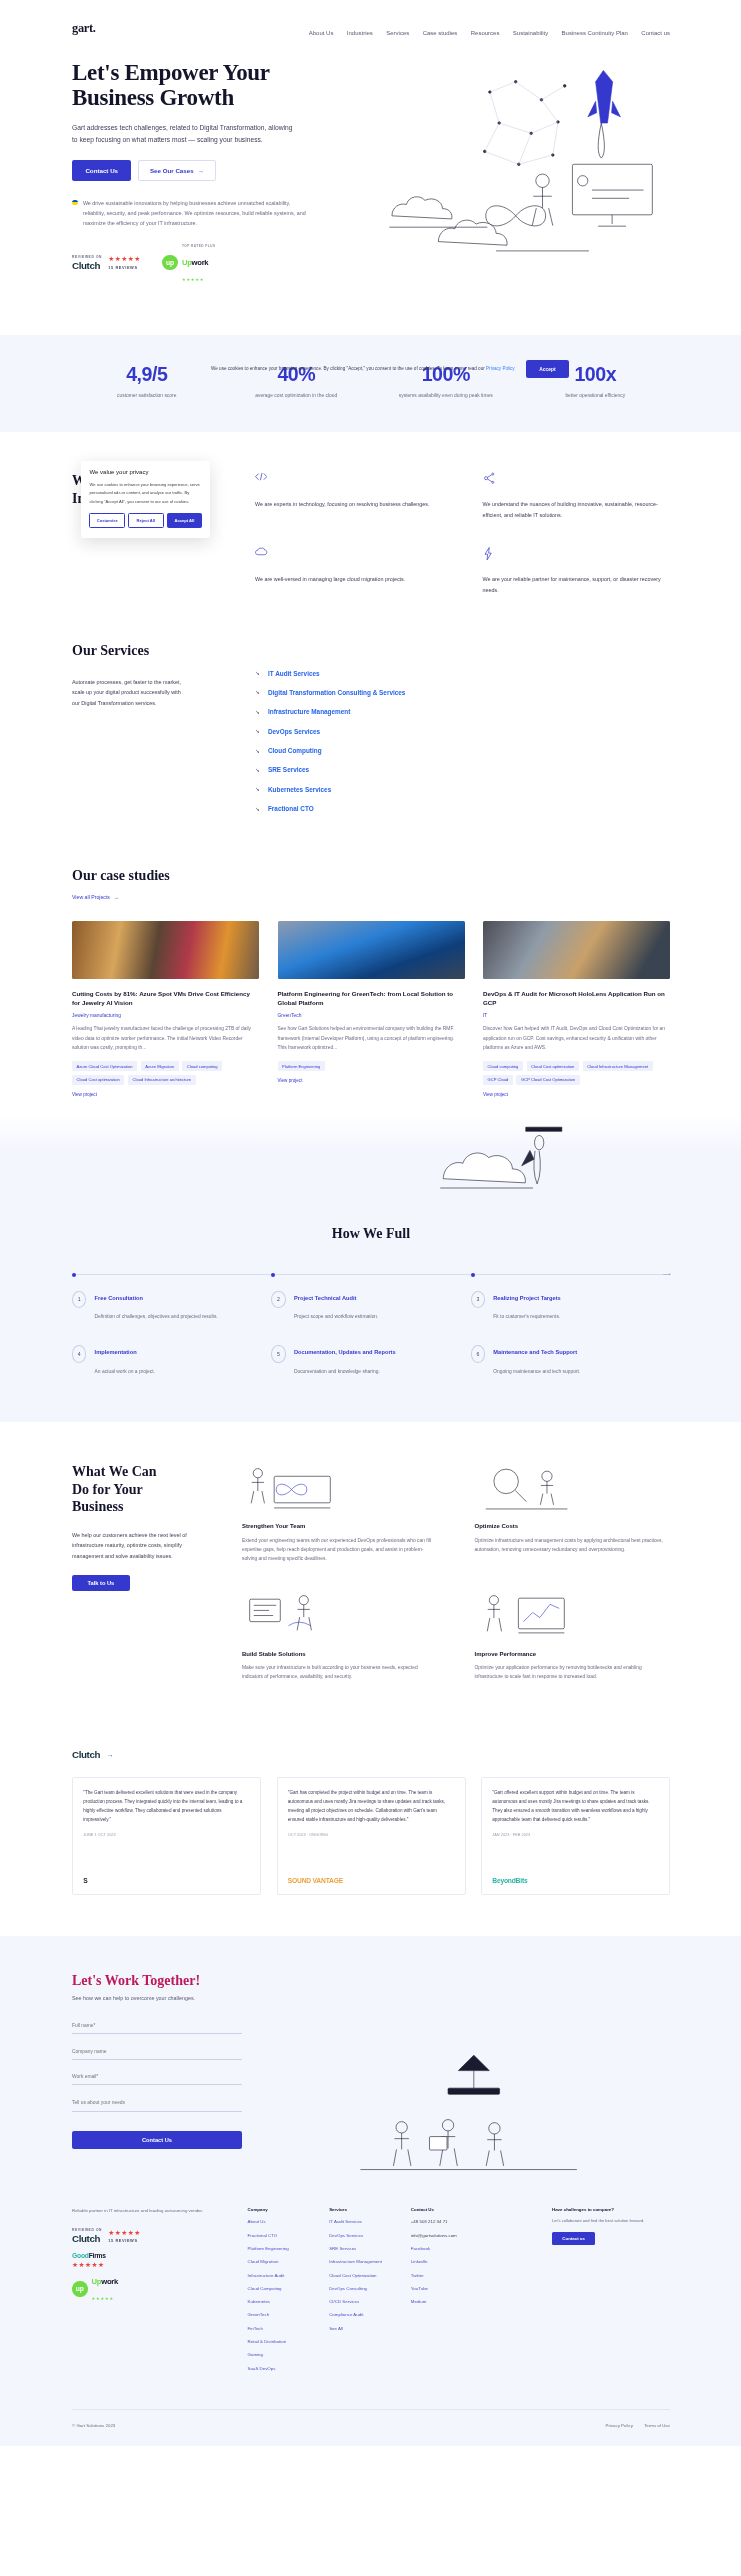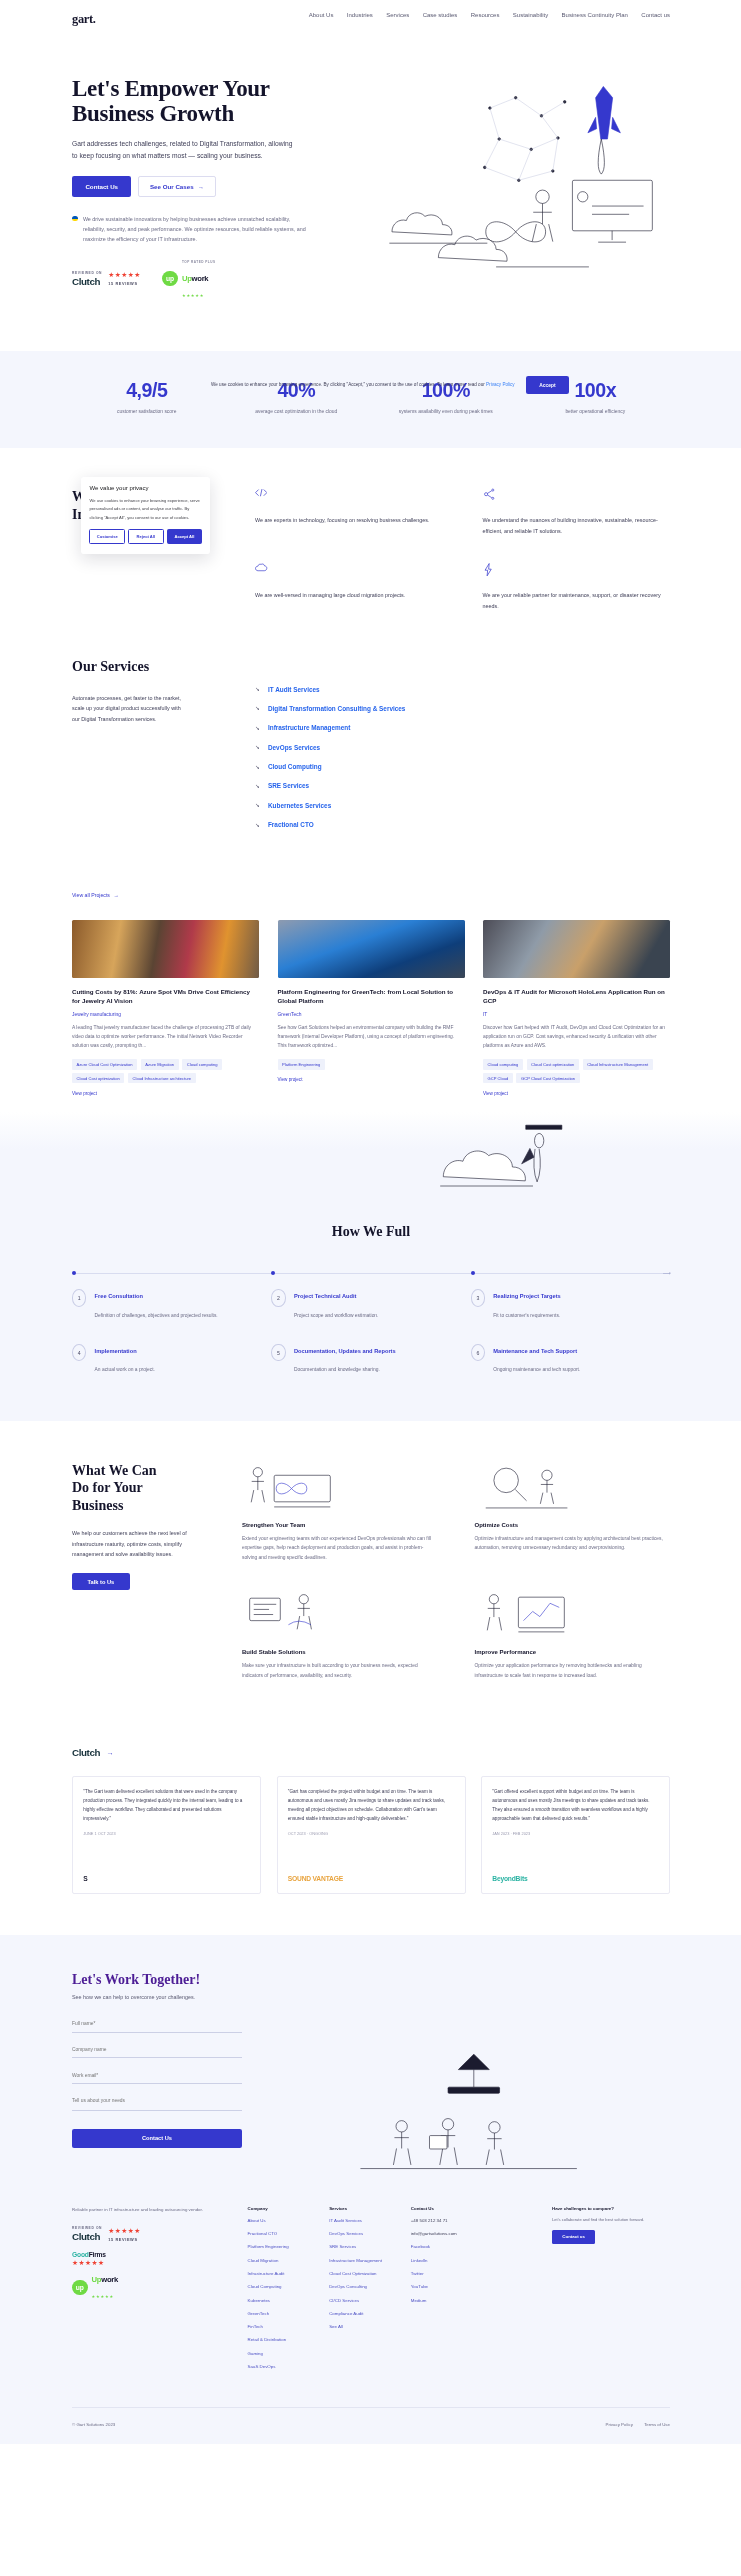--- a/index.html
+++ b/index.html
@@ -7,22 +7,22 @@
   body {
     font-family: "Liberation Sans", sans-serif;
     background: #ffffff;
     color: #1b1b2f;
     -webkit-font-smoothing: antialiased;
   }
   .wrap { width: 598px; margin: 0 auto; position: relative; }
 
   
   .site-header {
-    height: 32px; display: flex; align-items: flex-start;
-    width: 598px; margin: 12px auto;
+    height: 32px; display: flex; align-items: flex-end;
+    width: 598px; margin: 4px auto;
   }
   .logo {
     font-family: "Liberation Serif", serif;
     font-size: 12.4px; font-weight: 700; letter-spacing: -0.3px;
     color: #14142b;
   }
   .nav { margin-left: auto; display: flex; gap: 13.4px; align-items: center; }
   .nav a {
     font-size: 6px; color: #5a5a72; text-decoration: none; white-space: nowrap;
   }
@@ -203,21 +203,21 @@
   .tcard { border: 0.5px solid #e9e9f3; border-radius: 2.1px; padding: 11.3px 10.3px 10.3px; background: #fff; min-height: 118px; display:flex; flex-direction:column;}
   .tcard p.quote { font-size: 4.6px; line-height: 1.95; color: #3d3d56; }
   .tcard .date { margin-top: 7.2px; font-size: 3.9px; color: #9a9ab0; }
   .tcard .brand { margin-top: auto; padding-top: 8.2px; font-size: 6.7px; font-weight: 700; letter-spacing: -0.2px;}
   .b1 { color: #1b1b2f; }
   .b2 { color: #e8a33d; }
   .b3 { color: #2bb3a3; }
 
   
   .contact { background: #f4f6fd; padding: 37px 0 34px; position: relative; }
-  .contact h2 { font-family:"Liberation Serif", serif; font-size: 14px; font-weight: 700; color: #4c1d95;}
+  .contact h2 { font-family:"Liberation Serif", serif; font-size: 14px; font-weight: 700; color: #be185d;}
   .contact .sub { margin-top: 6.2px; font-size: 5.4px; color: #5a5a72; }
   .form { margin-top: 16.5px; width: 170px; }
   .form input, .form textarea {
     width: 100%; border: none; border-bottom: 0.5px solid #ccd0e6; background: transparent;
     padding: 5.2px 0; font-size: 4.9px; color: #3d3d56; margin-bottom: 9.3px; outline: none;
     font-family: "Liberation Sans", sans-serif;
   }
   .form textarea { resize: none; height: 17.5px; }
   .form .submit {
     margin-top: 7.2px; background: #3538cd; color: #fff; border: none; border-radius: 2.1px;
@@ -472,20 +472,21 @@
         <a href="#">Kubernetes Services</a>
       </div>
     <div class="svc-row">
         <span class="arr">↘</span>
         <a href="#">Fractional CTO</a>
       </div>
   </div>
 </section>
 
 <section class="wrap cases">
+  <h2 class="sec-title">Our case studies</h2>
   <a class="view-all" href="#">
     <span>View all Projects</span>
     <span>→</span>
   </a>
 
   <div class="case-grid">
 
     <article>
       <div class="case-thumb t1"></div>
       <h3 class="case-title">Cutting Costs by 81%: Azure Spot VMs Drive Cost Efficiency for Jewelry AI Vision</h3>

